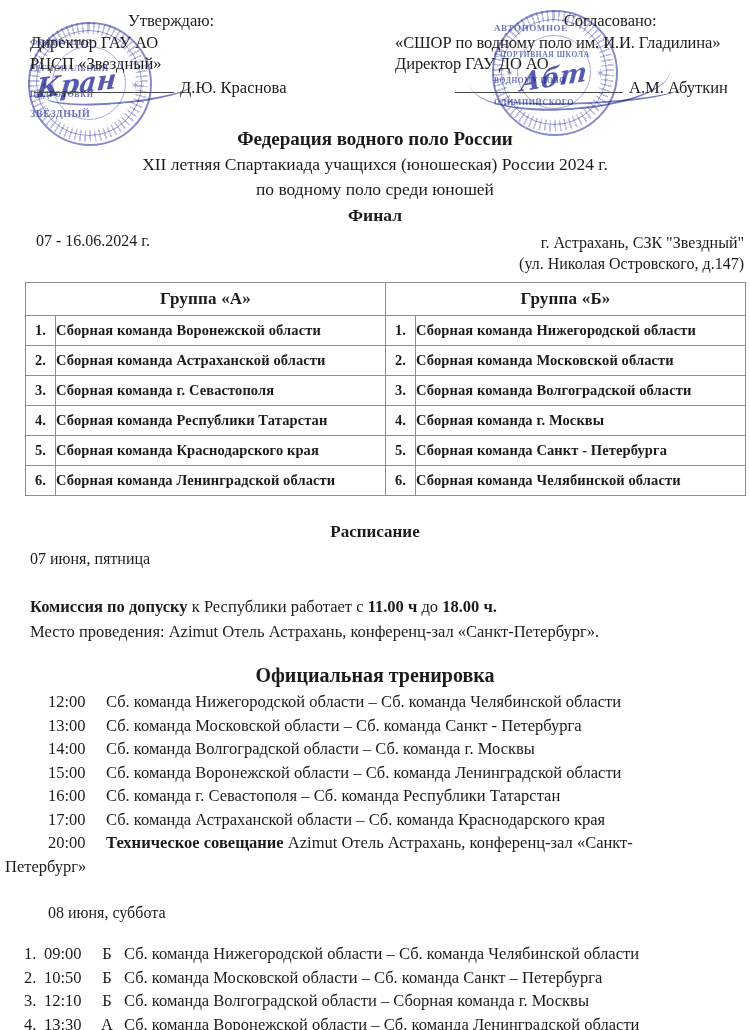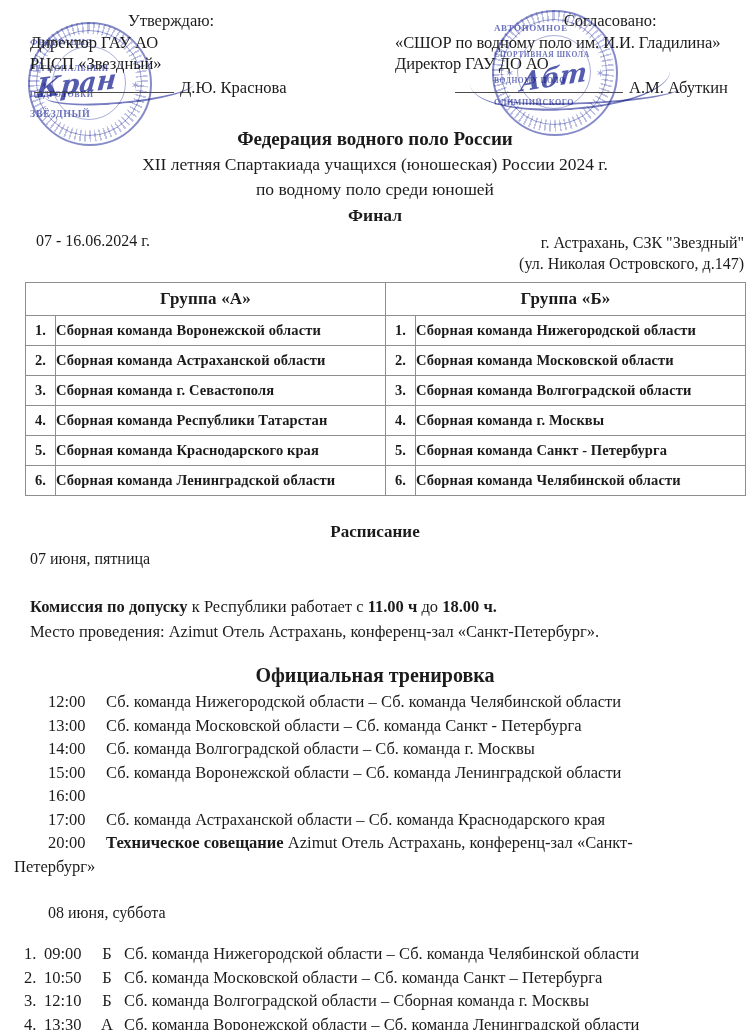--- a/index.html
+++ b/index.html
@@ -280,21 +280,21 @@
     width: 22px;
     text-align: center;
   }
   .m-text { padding-left: 6px; }
 
   .day2-list .match-row { padding-left: 24px; }
 
   .wrap-tail {
     font-size: 16.5px;
     line-height: 23.5px;
-    padding-left: 14px;
+    padding-left: 5px;
   }
 </style>
 </head>
 <body>
 
 <div class="page">
 
   <div class="approvals">
 
     <div class="seal seal-outer" id="seal-left">
@@ -440,20 +440,21 @@
     <li class="match-row">
       <span class="m-time">14:00</span>
       <span class="m-text">Сб. команда Волгоградской области – Сб. команда г. Москвы</span>
     </li>
     <li class="match-row">
       <span class="m-time">15:00</span>
       <span class="m-text">Сб. команда Воронежской области – Сб. команда Ленинградской области</span>
     </li>
     <li class="match-row">
       <span class="m-time">16:00</span>
+      <span class="m-text">Сб. команда г. Севастополя – Сб. команда Республики Татарстан</span>
     </li>
     <li class="match-row">
       <span class="m-time">17:00</span>
       <span class="m-text">Сб. команда Астраханской области – Сб. команда Краснодарского края</span>
     </li>
     <li class="match-row">
       <span class="m-time">20:00</span>
       <span class="m-text"><b>Техническое совещание</b><span>  Azimut Отель Астрахань, конференц-зал «Санкт-</span></span>
     </li>
   </ul>

